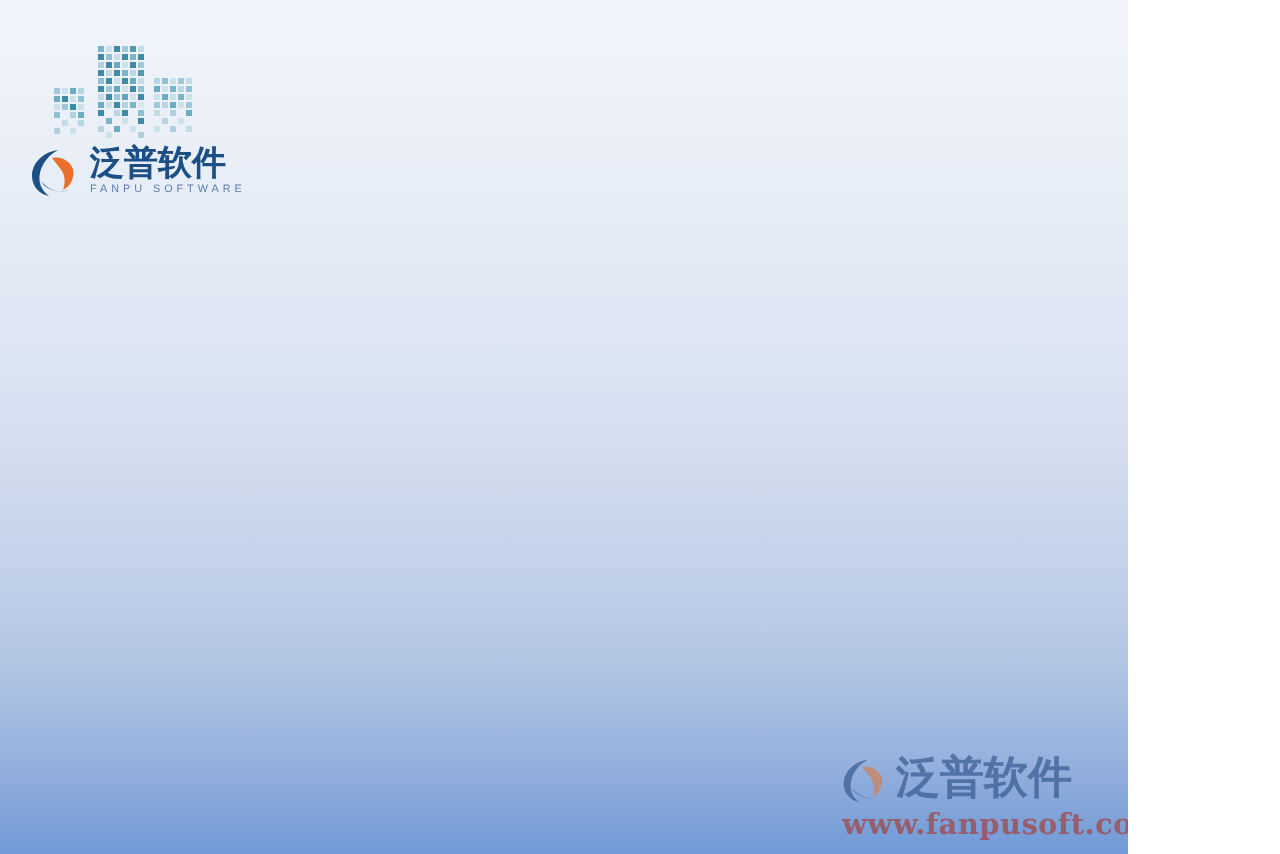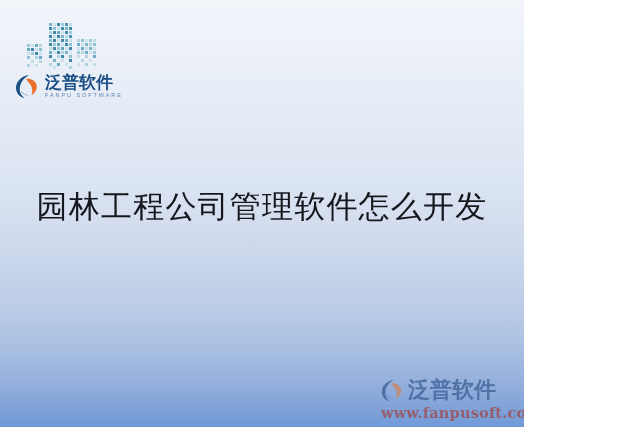--- a/index.html
+++ b/index.html
@@ -3,21 +3,21 @@
 <meta charset="utf-8">
 <title>园林工程公司管理软件怎么开发</title>
 <style>
   html, body {
     margin: 0;
     padding: 0;
     background: #ffffff;
   }
   #stage {
     position: relative;
-    width: 524px;
+    width: 564px;
     height: 427px;
     overflow: hidden;
     font-family: "Liberation Sans", "DejaVu Sans", sans-serif;
     background: linear-gradient(180deg,
         #f2f5fa   0%,
         #eef2f9   8%,
         #e8eef7  20%,
         #e2e9f5  32%,
         #dbe4f2  43%,
         #d2dcee  54%,
@@ -280,21 +280,20 @@
         <path d="M24 12 C33 10 42 15 45 23 C47 31 43 40 35 44 C38 36 37 27 31 21 C29 18 26 15 24 12 Z" fill="#e8702a"></path>
         <path d="M12 34 C18 44 30 48 40 44 C32 47 23 45 17 39 C15 37 13 36 12 34 Z" fill="#1b4f86"></path>
       </svg>
     </span>
     <span class="wordmark">
       <span class="cn">泛普软件</span>
       <span class="en">FANPU SOFTWARE</span>
     </span>
   </div>
 
-  <div id="page-title">园林工程公司管理软件怎么开发</div>
 
   <div id="watermark">
     <div class="wm-top">
       <span class="wm-mark">
         <svg viewBox="0 0 54 54" width="25" height="25" aria-hidden="true">
           <path d="M30 4 C15 6 4 17 4 30 C4 40 11 48 21 50 C13 44 10 36 12 27 C14 17 21 9 30 4 Z" fill="#2a4f87"></path>
           <path d="M24 12 C33 10 42 15 45 23 C47 31 43 40 35 44 C38 36 37 27 31 21 C29 18 26 15 24 12 Z" fill="#d97a45"></path>
           <path d="M12 34 C18 44 30 48 40 44 C32 47 23 45 17 39 C15 37 13 36 12 34 Z" fill="#2a4f87"></path>
         </svg>
       </span>

